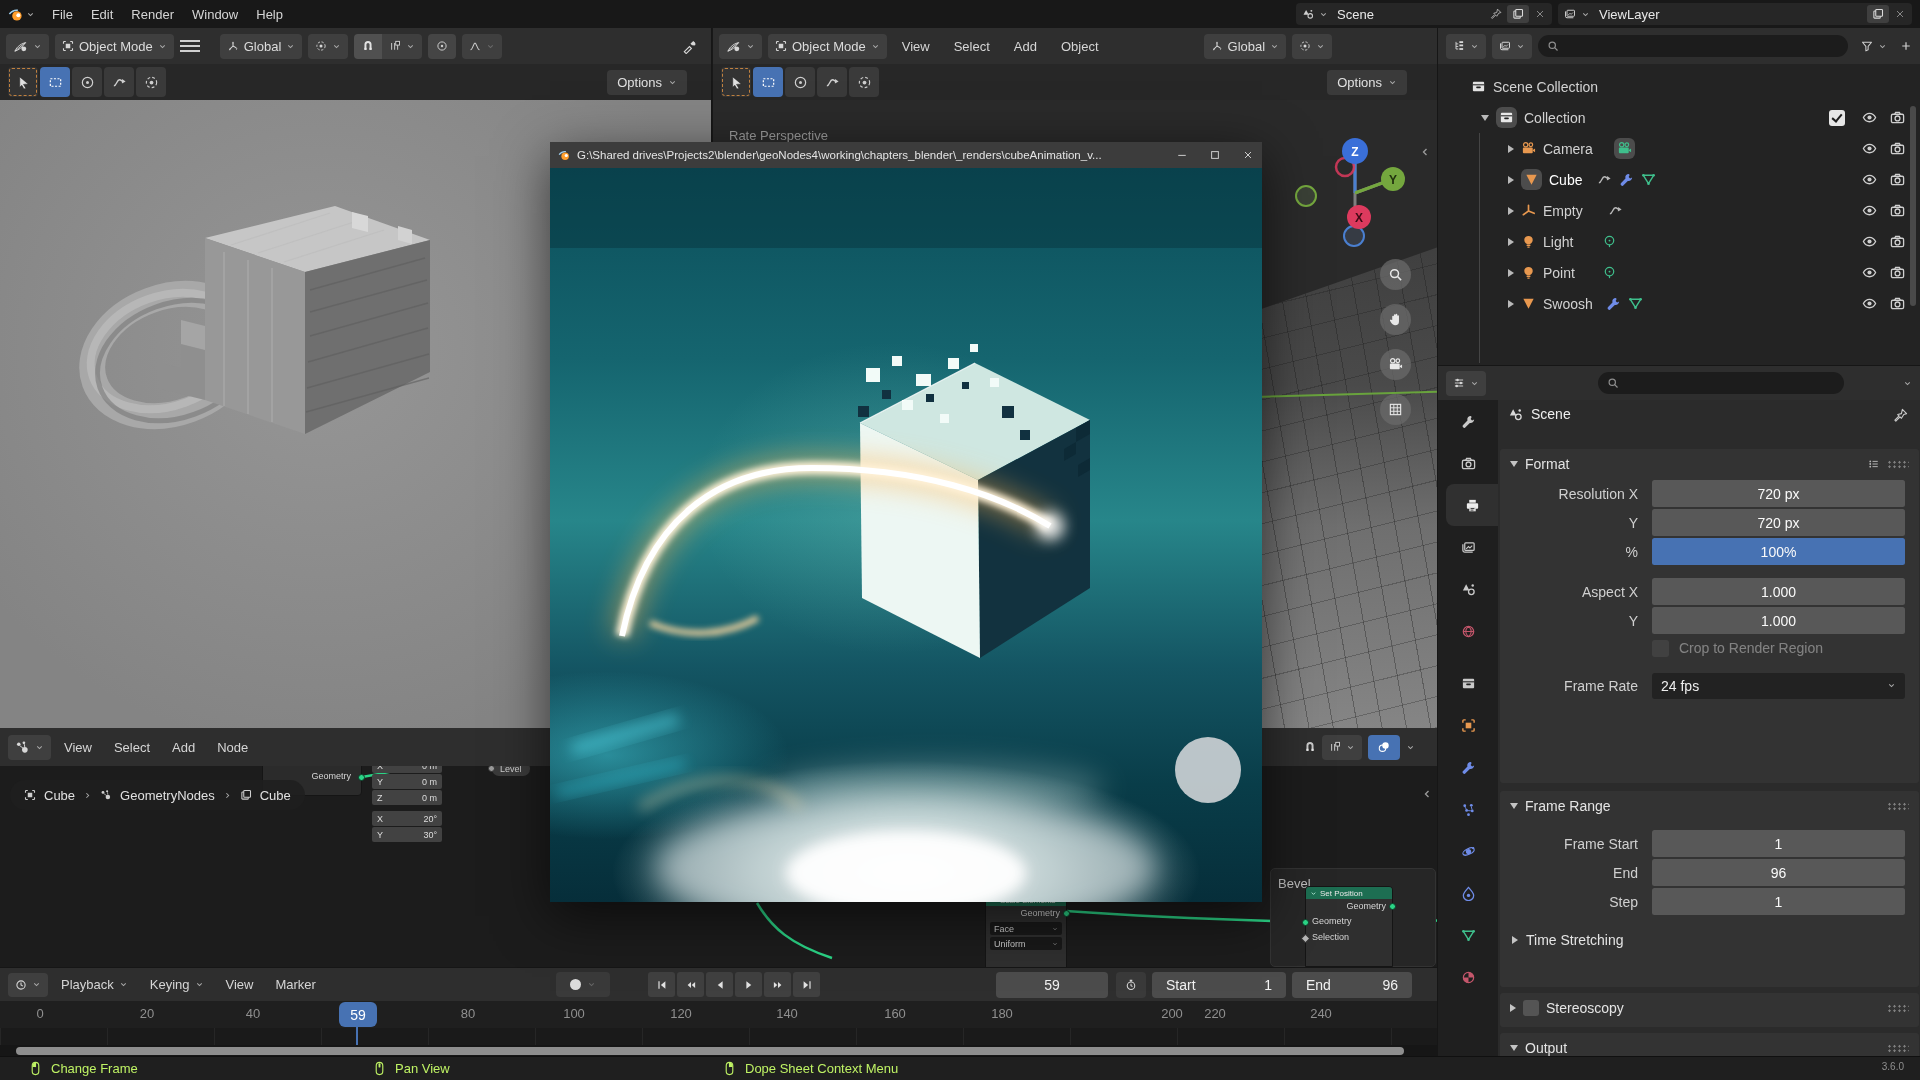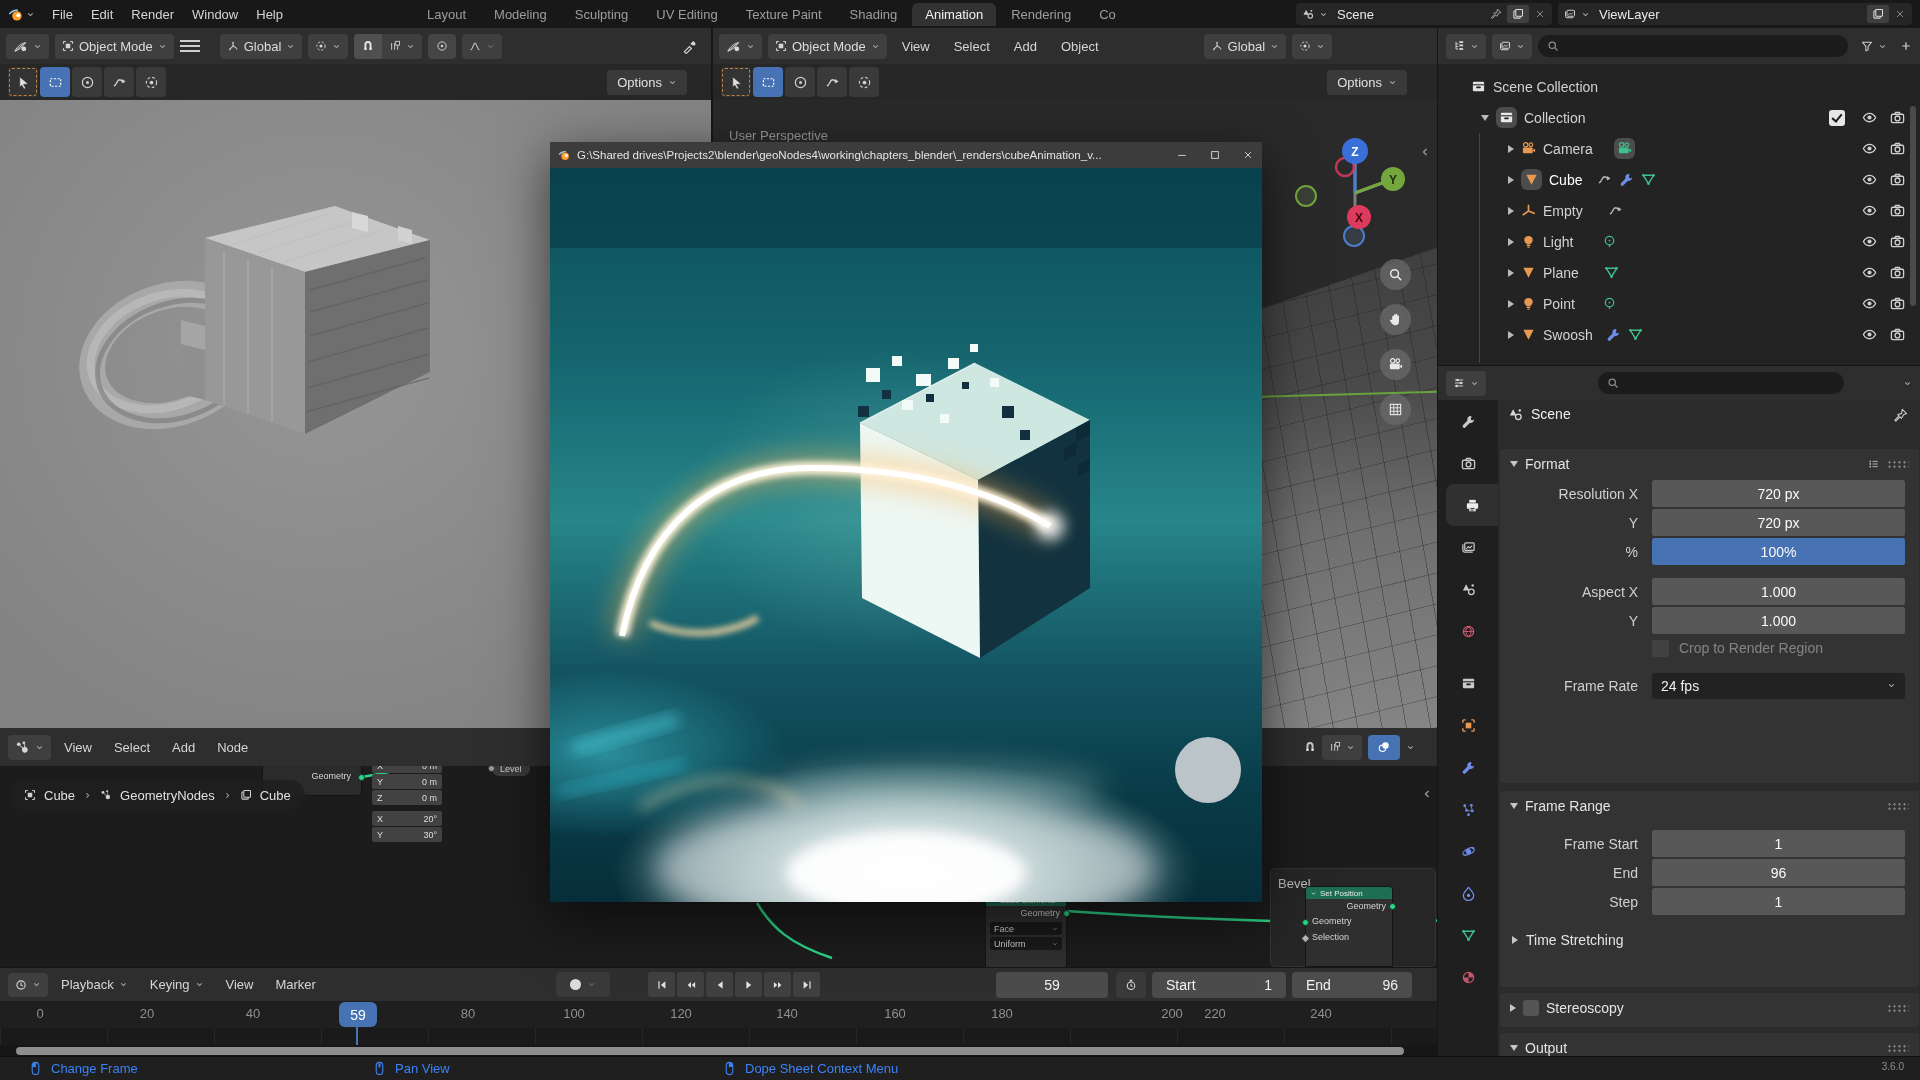--- a/index.html
+++ b/index.html
@@ -46,21 +46,21 @@
   
   .nhead{height:12px;background:#1d6e52;border-radius:3px 3px 0 0;display:flex;align-items:center;gap:3px;padding:0 4px;font-size:8px;color:#e8e8e8;white-space:nowrap}
   .nsel{height:13px;background:#191919;border-radius:2px;margin:2px 4px;font-size:9px;display:flex;justify-content:space-between;align-items:center;padding:0 4px;color:#c8c8c8}
   .nlab{font-size:9px;color:#d5d5d5}
   .nfield{width:70px;height:15px;background:#424242;margin-bottom:1px;font-size:9px;display:flex;justify-content:space-between;align-items:center;padding:0 5px;color:#ddd;border-radius:2px}
   .sock{position:absolute;width:7px;height:7px;border-radius:50%;background:#2bd486;border:1px solid #0d3b28}
   
   .pbtn{width:27px;height:25px;border-radius:3px;background:#404040;display:flex;align-items:center;justify-content:center;margin-right:2px;color:#e2e2e2}
   .tfield{height:26px;background:#4c4c4c;border-radius:4px;display:flex;align-items:center;font-size:14px;color:#f2f2f2}
   .tick{position:absolute;transform:translateX(-50%);font-size:13px;color:#8f8f8f;top:0;line-height:26px}
-  .hint{display:flex;align-items:center;gap:8px;font-size:13px;color:#3b82f6}
+  .hint{display:flex;align-items:center;gap:8px;font-size:13px;color:#bef264}
   .searchpill{display:flex;align-items:center;gap:6px;background:#1c1c1c;border-radius:11px;height:22px;padding:0 9px;color:#8f8f8f;flex:1}
 </style>
 </head>
 <body>
 
 <svg width="0" height="0" style="position:absolute">
 <defs>
 <symbol id="i-eye" viewBox="0 0 16 16">
         <path d="M1.5 8C3 5 5.5 3.5 8 3.5S13 5 14.5 8C13 11 10.5 12.5 8 12.5S3 11 1.5 8Z" fill="none" stroke="currentColor" stroke-width="1.4"></path>
         <circle cx="8" cy="8" r="2.2" fill="currentColor"></circle>
@@ -324,31 +324,20 @@
         </svg>
       <svg class="cv">
           <use href="#i-chevd"></use>
         </svg>
     </div>
     <span class="menu-item">File</span>
     <span class="menu-item">Edit</span>
     <span class="menu-item">Render</span>
     <span class="menu-item">Window</span>
     <span class="menu-item">Help</span>
-    <div class="px flex" style="left:414px;top:0;height:28px;gap:2px">
-      <span class="tab">Layout</span>
-      <span class="tab">Modeling</span>
-      <span class="tab">Sculpting</span>
-      <span class="tab">UV Editing</span>
-      <span class="tab">Texture Paint</span>
-      <span class="tab">Shading</span>
-      <span class="tab on">Animation</span>
-      <span class="tab">Rendering</span>
-      <span class="tab">Co</span>
-    </div>
     <div class="px flex" style="left:1296px;top:3px;width:256px;height:22px;background:#262626;border-radius:4px;padding:0 6px;gap:5px">
       <svg class="ic sm" style="color:#cfcfcf">
           <use href="#i-sceneic"></use>
         </svg>
       <svg class="cv">
           <use href="#i-chevd"></use>
         </svg>
       <span style="flex:1;font-size:13px;color:#e8e8e8;padding-left:4px">Scene</span>
       <svg class="ic sm" style="color:#b8b8b8">
           <use href="#i-pin"></use>
@@ -570,21 +559,21 @@
         </svg>
       </div>
     <div class="optbtn" style="margin-left:auto;margin-right:22px">
         <span>Options</span>
         <svg class="cv">
           <use href="#i-chevd"></use>
         </svg>
       </div>
   </div>
   <div class="px" style="left:713px;top:100px;width:724px;height:628px;background:#2a2a2a;overflow:hidden">
-    <span class="px" style="left:16px;top:28px;font-size:13px;color:#9a9a9a">User Perspective</span>
+    <span class="px" style="left:16px;top:28px;font-size:13px;color:#9a9a9a">Rate Perspective</span>
     <div class="px" style="left:498px;top:100px;width:226px;height:528px;clip-path:polygon(0 24%,100% 9%,100% 100%,0 100%);background:linear-gradient(180deg,#3c3c3c 0%,#4a4a4a 35%,#6f6f6f 62%,#858585 100%);"></div>
     <div class="px" style="left:498px;top:100px;width:226px;height:528px;clip-path:polygon(0 24%,100% 9%,100% 100%,0 100%);background:repeating-linear-gradient(80deg,rgba(25,25,25,.35) 0 1px,transparent 1px 24px),repeating-linear-gradient(-14deg,rgba(25,25,25,.28) 0 1px,transparent 1px 30px)"></div>
     <div class="px" style="left:498px;top:294px;width:226px;height:2px;background:#69a33d;transform:rotate(-1.6deg)"></div>
     <svg class="px" style="left:582px;top:25px" width="125" height="130" viewBox="0 0 125 130">
       <path d="M60 68 60 26M60 68l38-14M60 68v24" stroke="#7f7f7f" stroke-width="3" fill="none"></path>
       <path d="M60 68 60 26" stroke="#4a7fd0" stroke-width="3"></path>
       <path d="M60 68l38-14" stroke="#74a73e" stroke-width="3"></path>
       <circle cx="50" cy="42" r="9" fill="none" stroke="#dd3a5e" stroke-width="2.5" opacity=".85"></circle>
       <circle cx="11" cy="71" r="10" fill="#3a4036" stroke="#74a73e" stroke-width="2"></circle>
       <circle cx="59" cy="111" r="10" fill="#363b44" stroke="#4a7fd0" stroke-width="2"></circle>
@@ -738,36 +727,20 @@
           </svg>
       </div>
       <div class="orow" style="padding-left:70px">
         <span class="oarrow"></span>
         <svg class="ic" style="color:#e8984f">
             <use href="#i-bulb"></use>
           </svg>
         <span>Light</span>
         <svg class="ic" style="color:#3fbf8c;margin-left:22px">
             <use href="#i-lightdata"></use>
-          </svg>
-        <svg class="ic oeye">
-            <use href="#i-eye"></use>
-          </svg>
-        <svg class="ic ocam">
-            <use href="#i-cam"></use>
-          </svg>
-      </div>
-      <div class="orow" style="padding-left:70px">
-        <span class="oarrow"></span>
-        <svg class="ic" style="color:#e8984f">
-            <use href="#i-tri"></use>
-          </svg>
-        <span>Plane</span>
-        <svg class="ic" style="color:#3fbf8c;margin-left:18px">
-            <use href="#i-mesh"></use>
           </svg>
         <svg class="ic oeye">
             <use href="#i-eye"></use>
           </svg>
         <svg class="ic ocam">
             <use href="#i-cam"></use>
           </svg>
       </div>
       <div class="orow" style="padding-left:70px">
         <span class="oarrow"></span>

